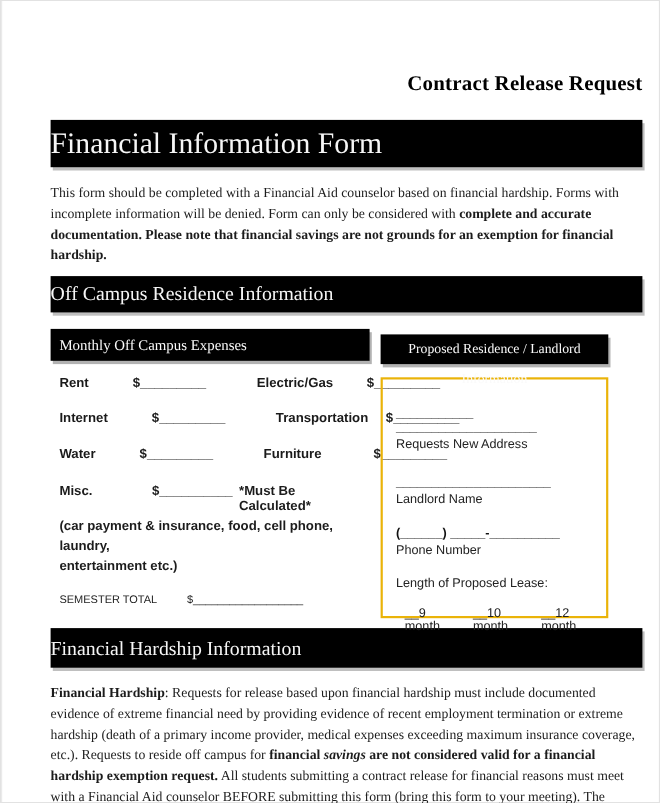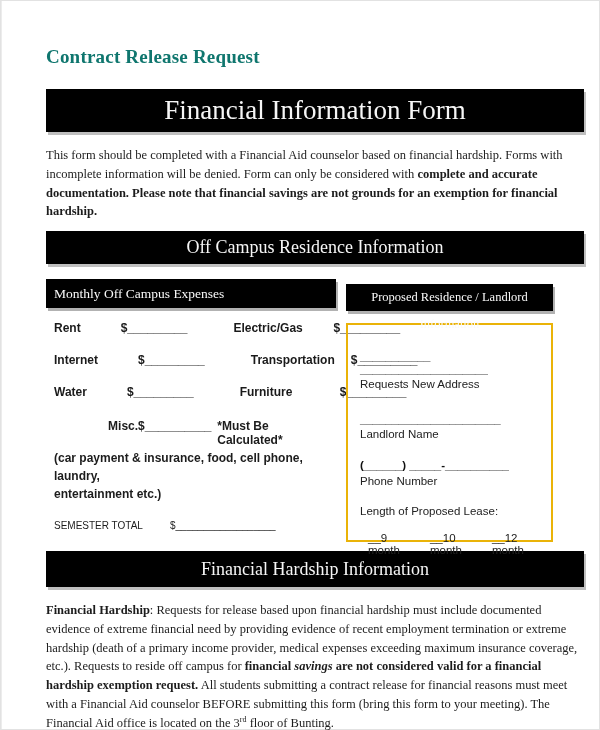--- a/index.html
+++ b/index.html
@@ -9,32 +9,32 @@
     width:600px; height:730px;
     background:#ffffff;
     box-shadow: inset 0 0 0 1px #e2e2e2, inset 2px 0 0 #ececec;
     font-family:"Liberation Serif", serif;
     color:#1c1c1c;
     overflow:hidden;
   }
   .content { padding:0 16px 0 46px; }
 
   .doc-title {
-    margin-top:46px;
-    text-align:left;
+    margin-top:66px;
+    text-align:right;
     font-size:19px;
     font-weight:700;
     letter-spacing:.2px;
-    color:#0f766e;
+    color:#000000;
   }
 
   .banner {
     background:#000;
     color:#f6f6f6;
-    text-align:center;
+    text-align:left;
     font-family:"Liberation Serif", serif;
     box-shadow: 2px 3px 0 rgba(0,0,0,0.25);
   }
   .banner-main { margin-top:21px; height:43px; line-height:43px; font-size:27px; }
   .banner-sub  { height:33px; line-height:33px; font-size:18px; }
   .banner-off  { margin-top:10px; }
   .banner-hard { margin-top:9px; height:36px; line-height:36px; }
 
   .para { margin-top:14px; font-size:12.5px; line-height:1.5; color:#1c1c1c; }
   .para b { font-weight:700; }
@@ -55,21 +55,21 @@
   .sans { font-family:"Liberation Sans", sans-serif; }
 
   .exp-rows { margin-top:13px; padding-left:8px; }
   .exp-row { display:flex; margin-bottom:18px; font-weight:700; font-size:12px; color:#1a1a1a;gap:40px; }
   .exp-row .c1 { width:63px; }
   .exp-row .c2 { width:68px; }
   .exp-row .c3 { min-width:66px; padding-left:6px; }
   .exp-row .c4 { }
 
   .misc-row { display:flex; margin-top:20px; font-weight:700; font-size:12px; padding-left:8px; }
-  .misc-row .c1 { width:85px;text-align:right; }
+  .misc-row .c1 { width:85px; }
   .misc-row .c2 { width:78px; }
   .misc-note { padding-left:2px; }
   .misc-detail { padding-left:8px; font-weight:700; font-size:12px; line-height:18px; margin-top:2px; }
 
   .semester-row { display:flex; margin-top:17px; padding-left:8px; font-weight:400; font-size:10px;gap:13px; }
   .semester-row .lbl { width:103px; }
 
   .landlord-box {
     margin-top:12px;
     border:2px solid #eab308;

